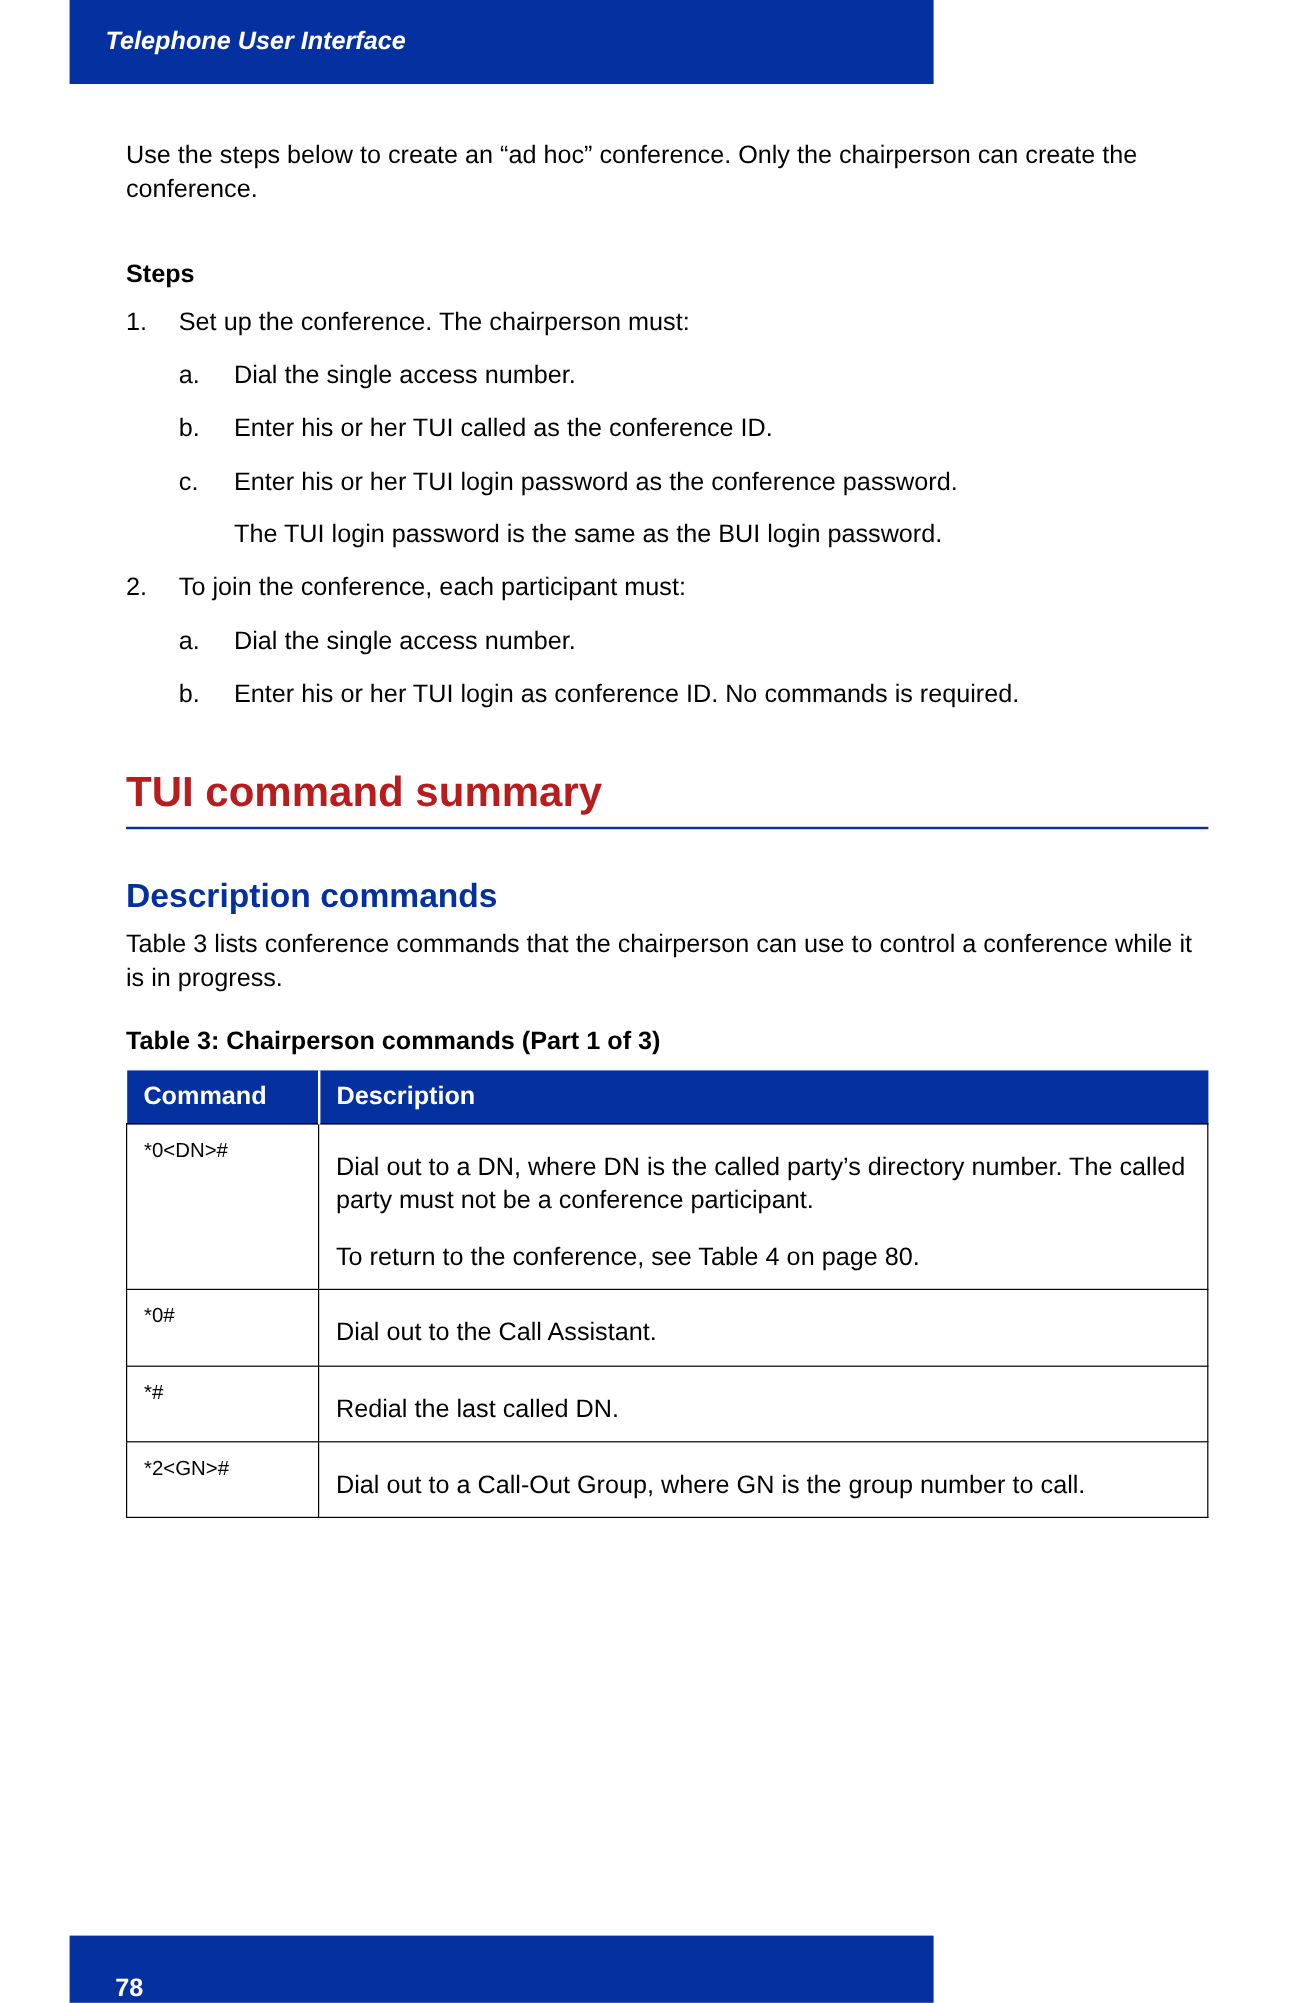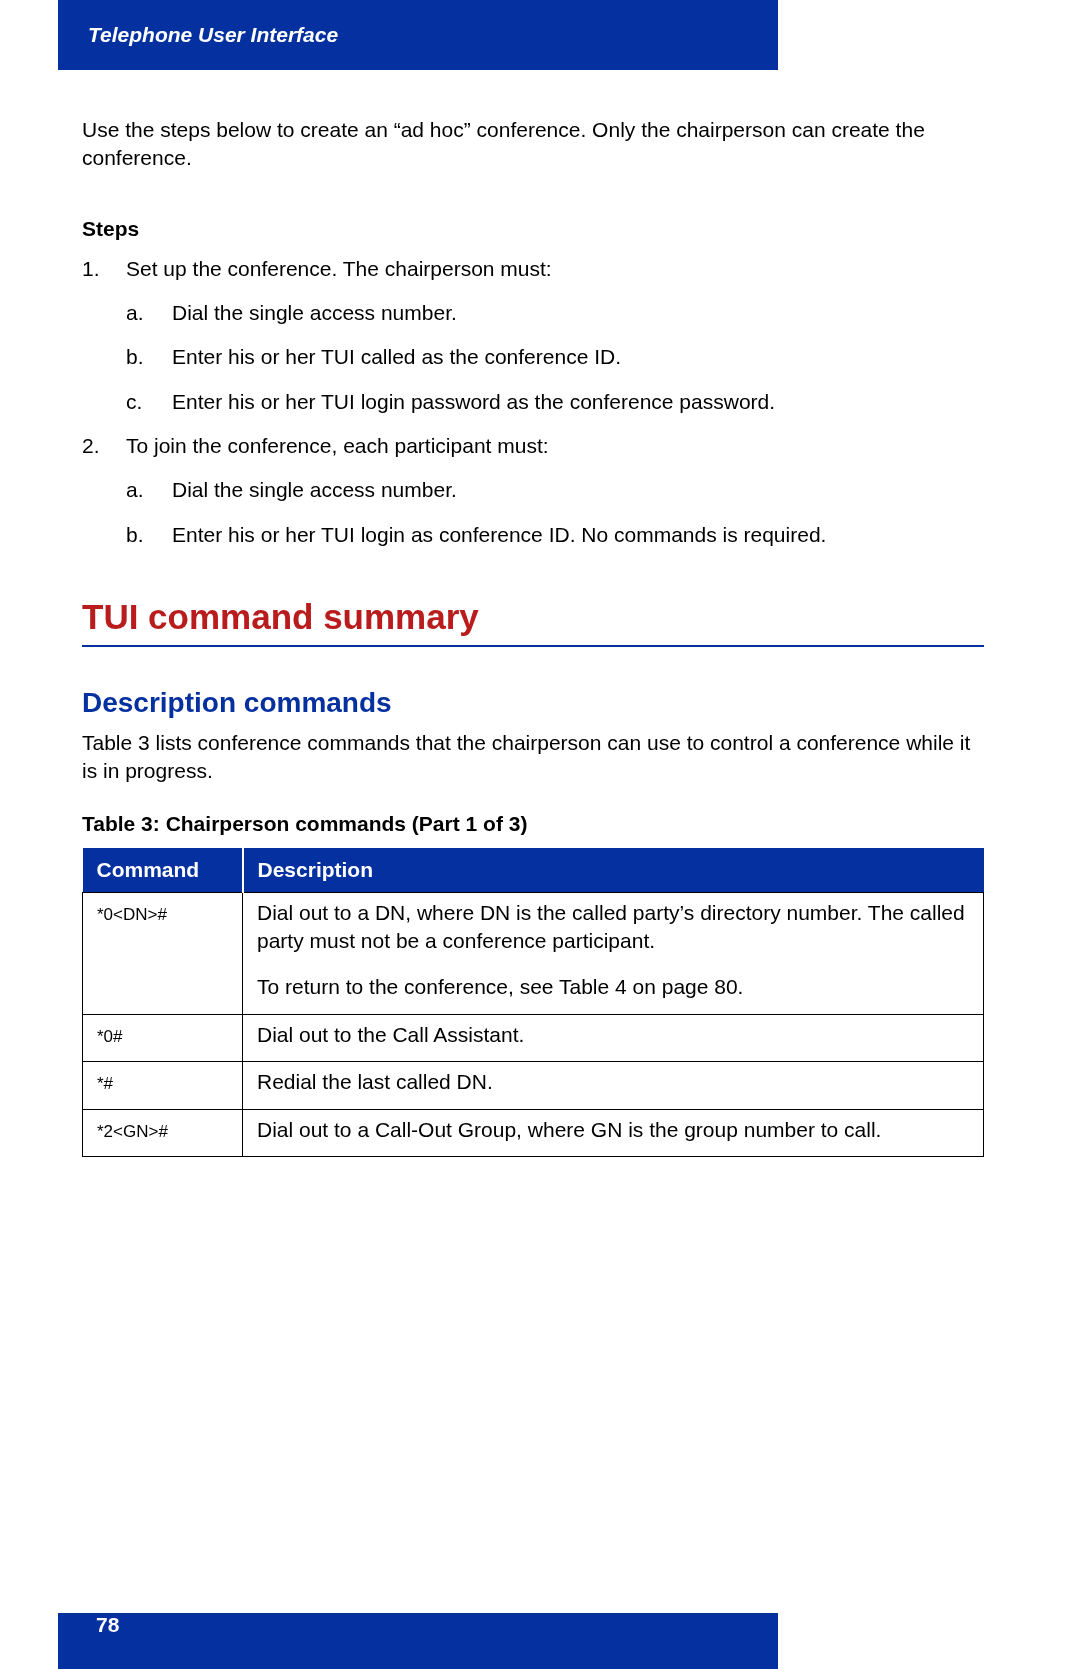--- a/index.html
+++ b/index.html
@@ -22,21 +22,21 @@
     color: #ffffff;
     font-weight: bold;
     font-style: italic;
     font-size: 21px;
     padding-left: 30px;
     display: flex;
     align-items: center;
   }
   .content {
     position: absolute;
-    left: 82px;
+    left: 105px;
     top: 116px;
     width: 902px;
   }
   .intro {
     line-height: 1.35;
     margin-bottom: 44px;
   }
   .steps-heading {
     font-weight: bold;
     margin-bottom: 14px;
@@ -133,39 +133,39 @@
     vertical-align: top;
   }
   table.cmd tbody td.cmd-cell {
     font-size: 17px;
     padding: 12px 14px 12px 14px;
     width: 160px;
     border-left: 1px solid #000000;
   }
   table.cmd tbody td.desc-cell {
     font-size: 21px;
-    padding: 6px 14px 12px 14px;
+    padding: 22px 14px 12px 14px;
     line-height: 1.35;
   }
   .desc-p2 {
     margin-top: 18px;
   }
   .footer-bar {
     position: absolute;
     left: 58px;
     bottom: 0;
     height: 56px;
     width: 720px;
     background: #05309f;
     color: #ffffff;
     font-weight: bold;
     font-size: 21px;
     padding-left: 38px;
     display: flex;
-    align-items: flex-start;
+    align-items: flex-end;
   }
 </style>
 </head>
 <body>
 
 <div class="header-bar">
   <span>Telephone User Interface</span>
 </div>
 
 <div class="content">
@@ -175,20 +175,21 @@
   <p class="steps-heading">Steps</p>
 
   <ol class="steps">
     <li>
       <span>Set up the conference. The chairperson must:</span>
       <ol class="substeps">
         <li>Dial the single access number.</li>
         <li>Enter his or her TUI called as the conference ID.</li>
         <li>Enter his or her TUI login password as the conference password.</li>
       </ol>
+      <div class="note">The TUI login password is the same as the BUI login password.</div>
     </li>
     <li>
       <span>To join the conference, each participant must:</span>
       <ol class="substeps">
         <li>Dial the single access number.</li>
         <li>Enter his or her TUI login as conference ID. No commands is required.</li>
       </ol>
     </li>
   </ol>
 

